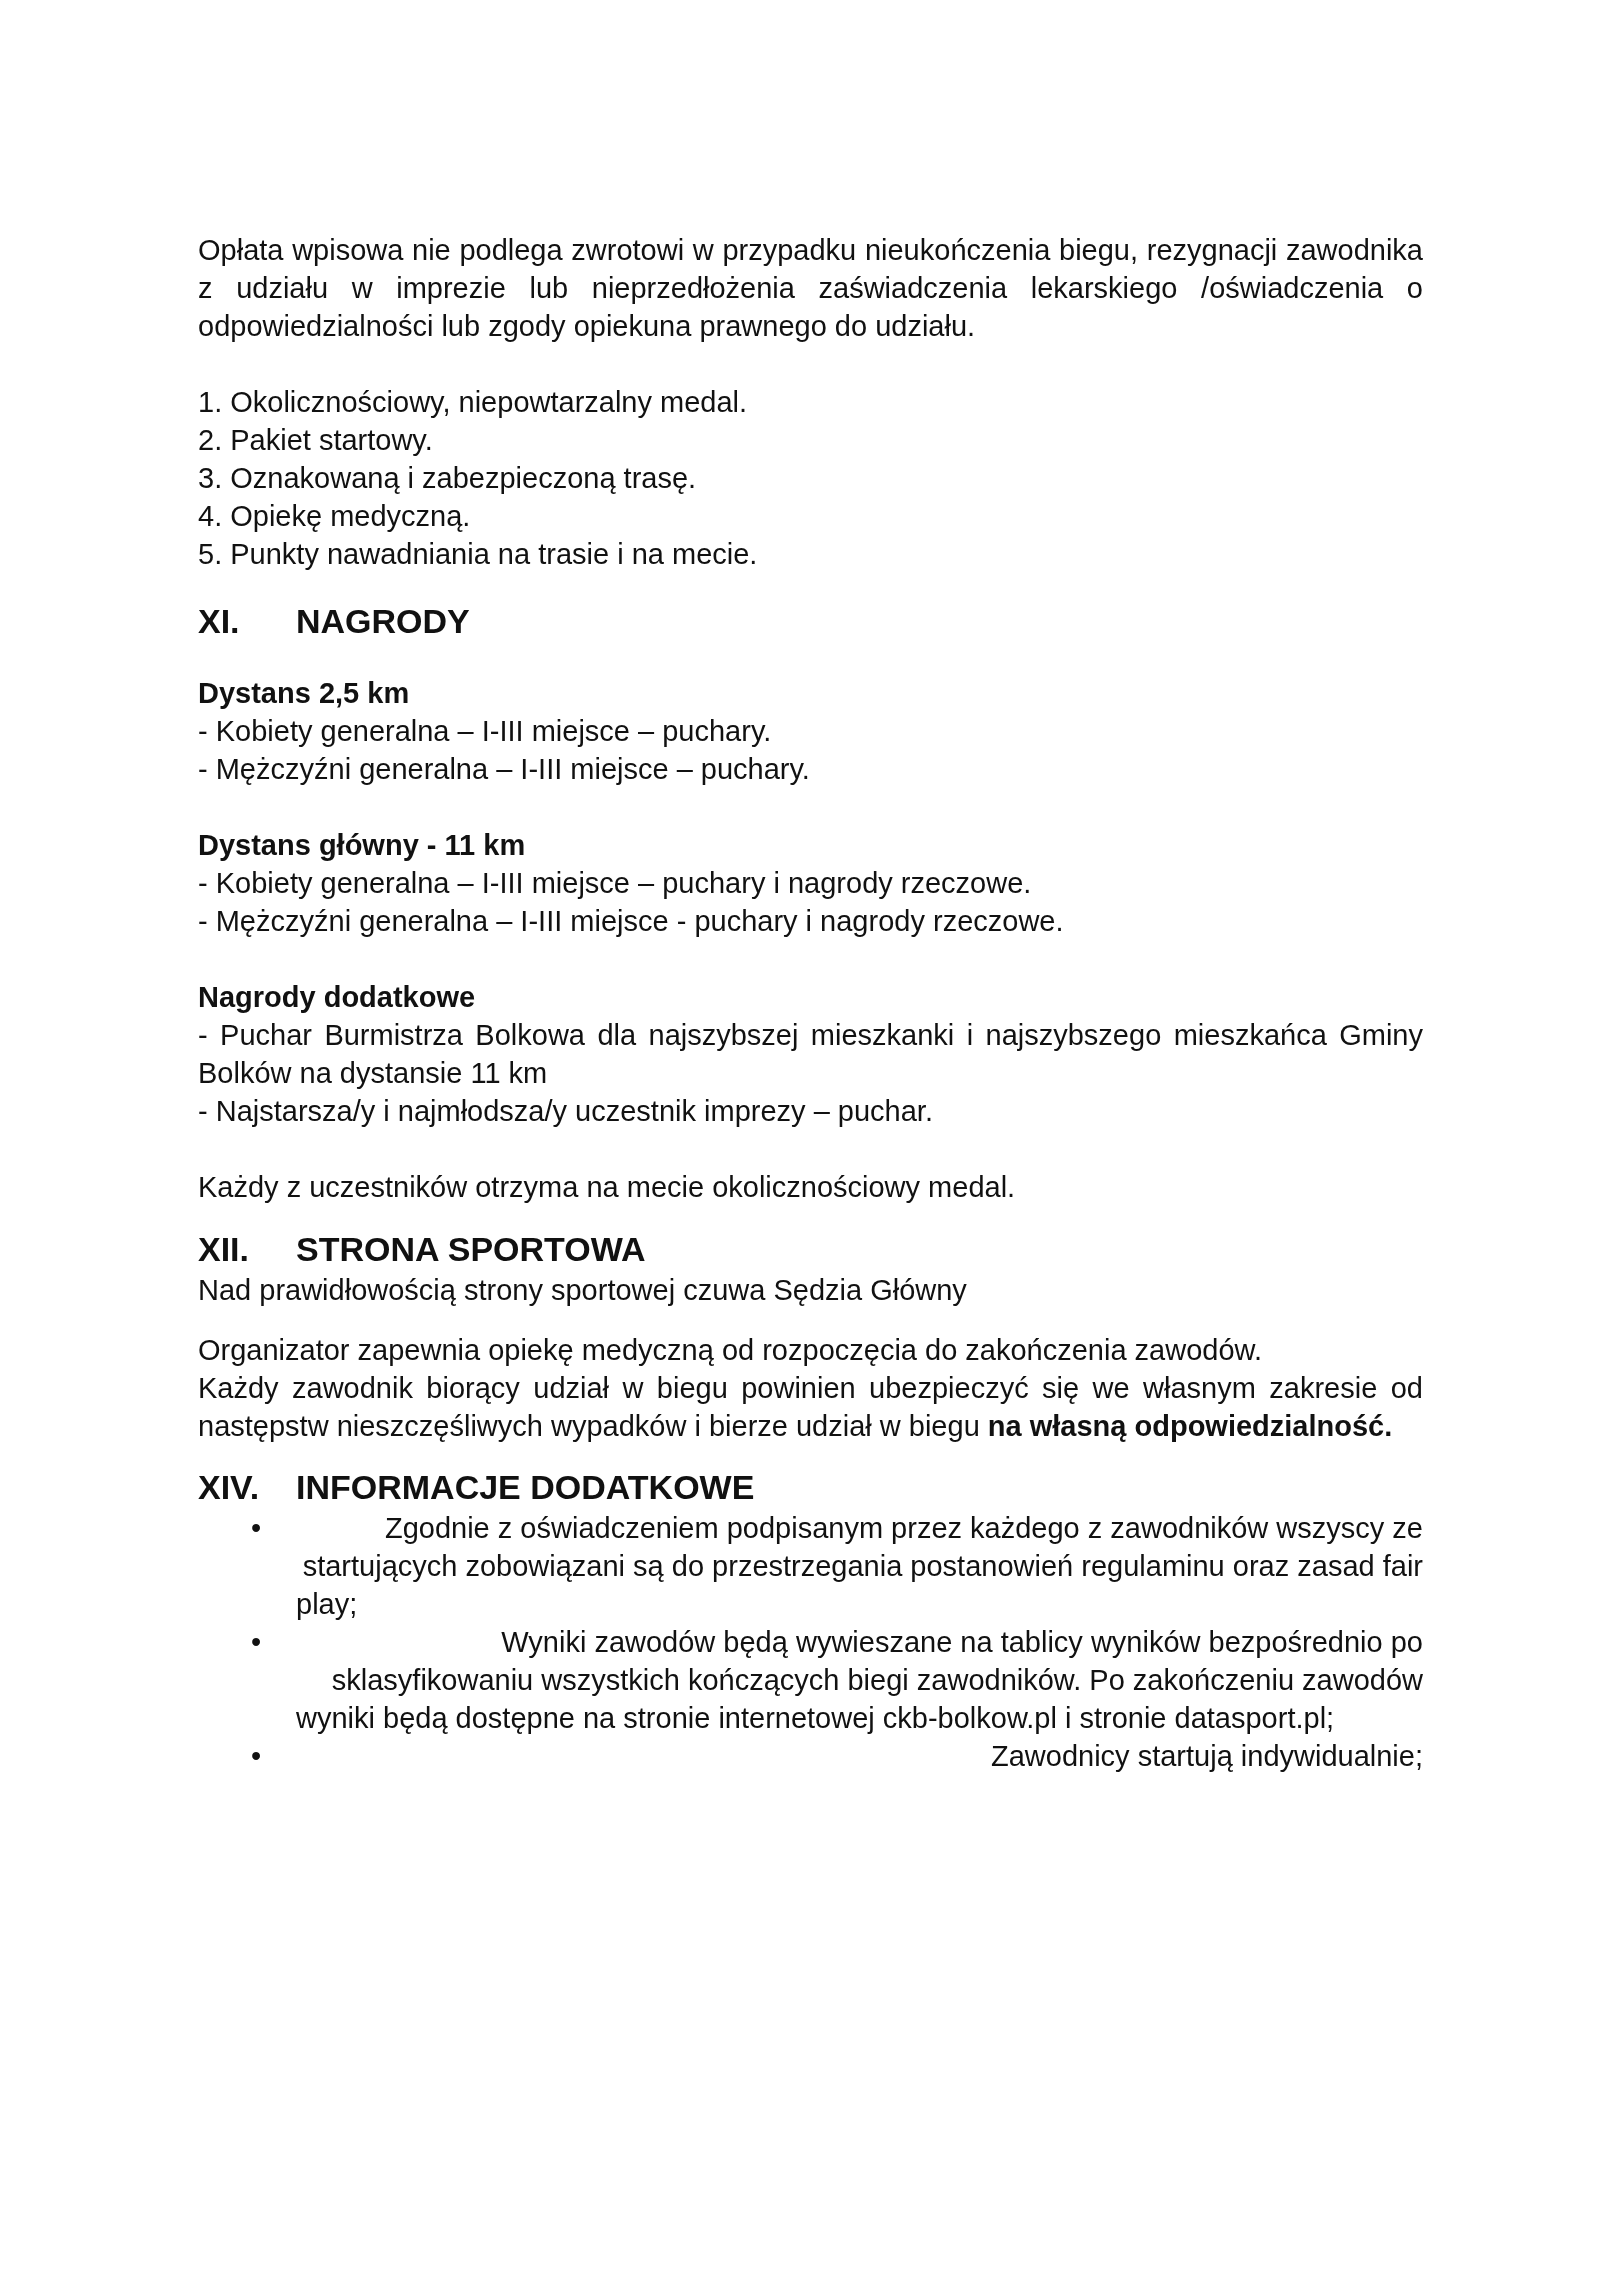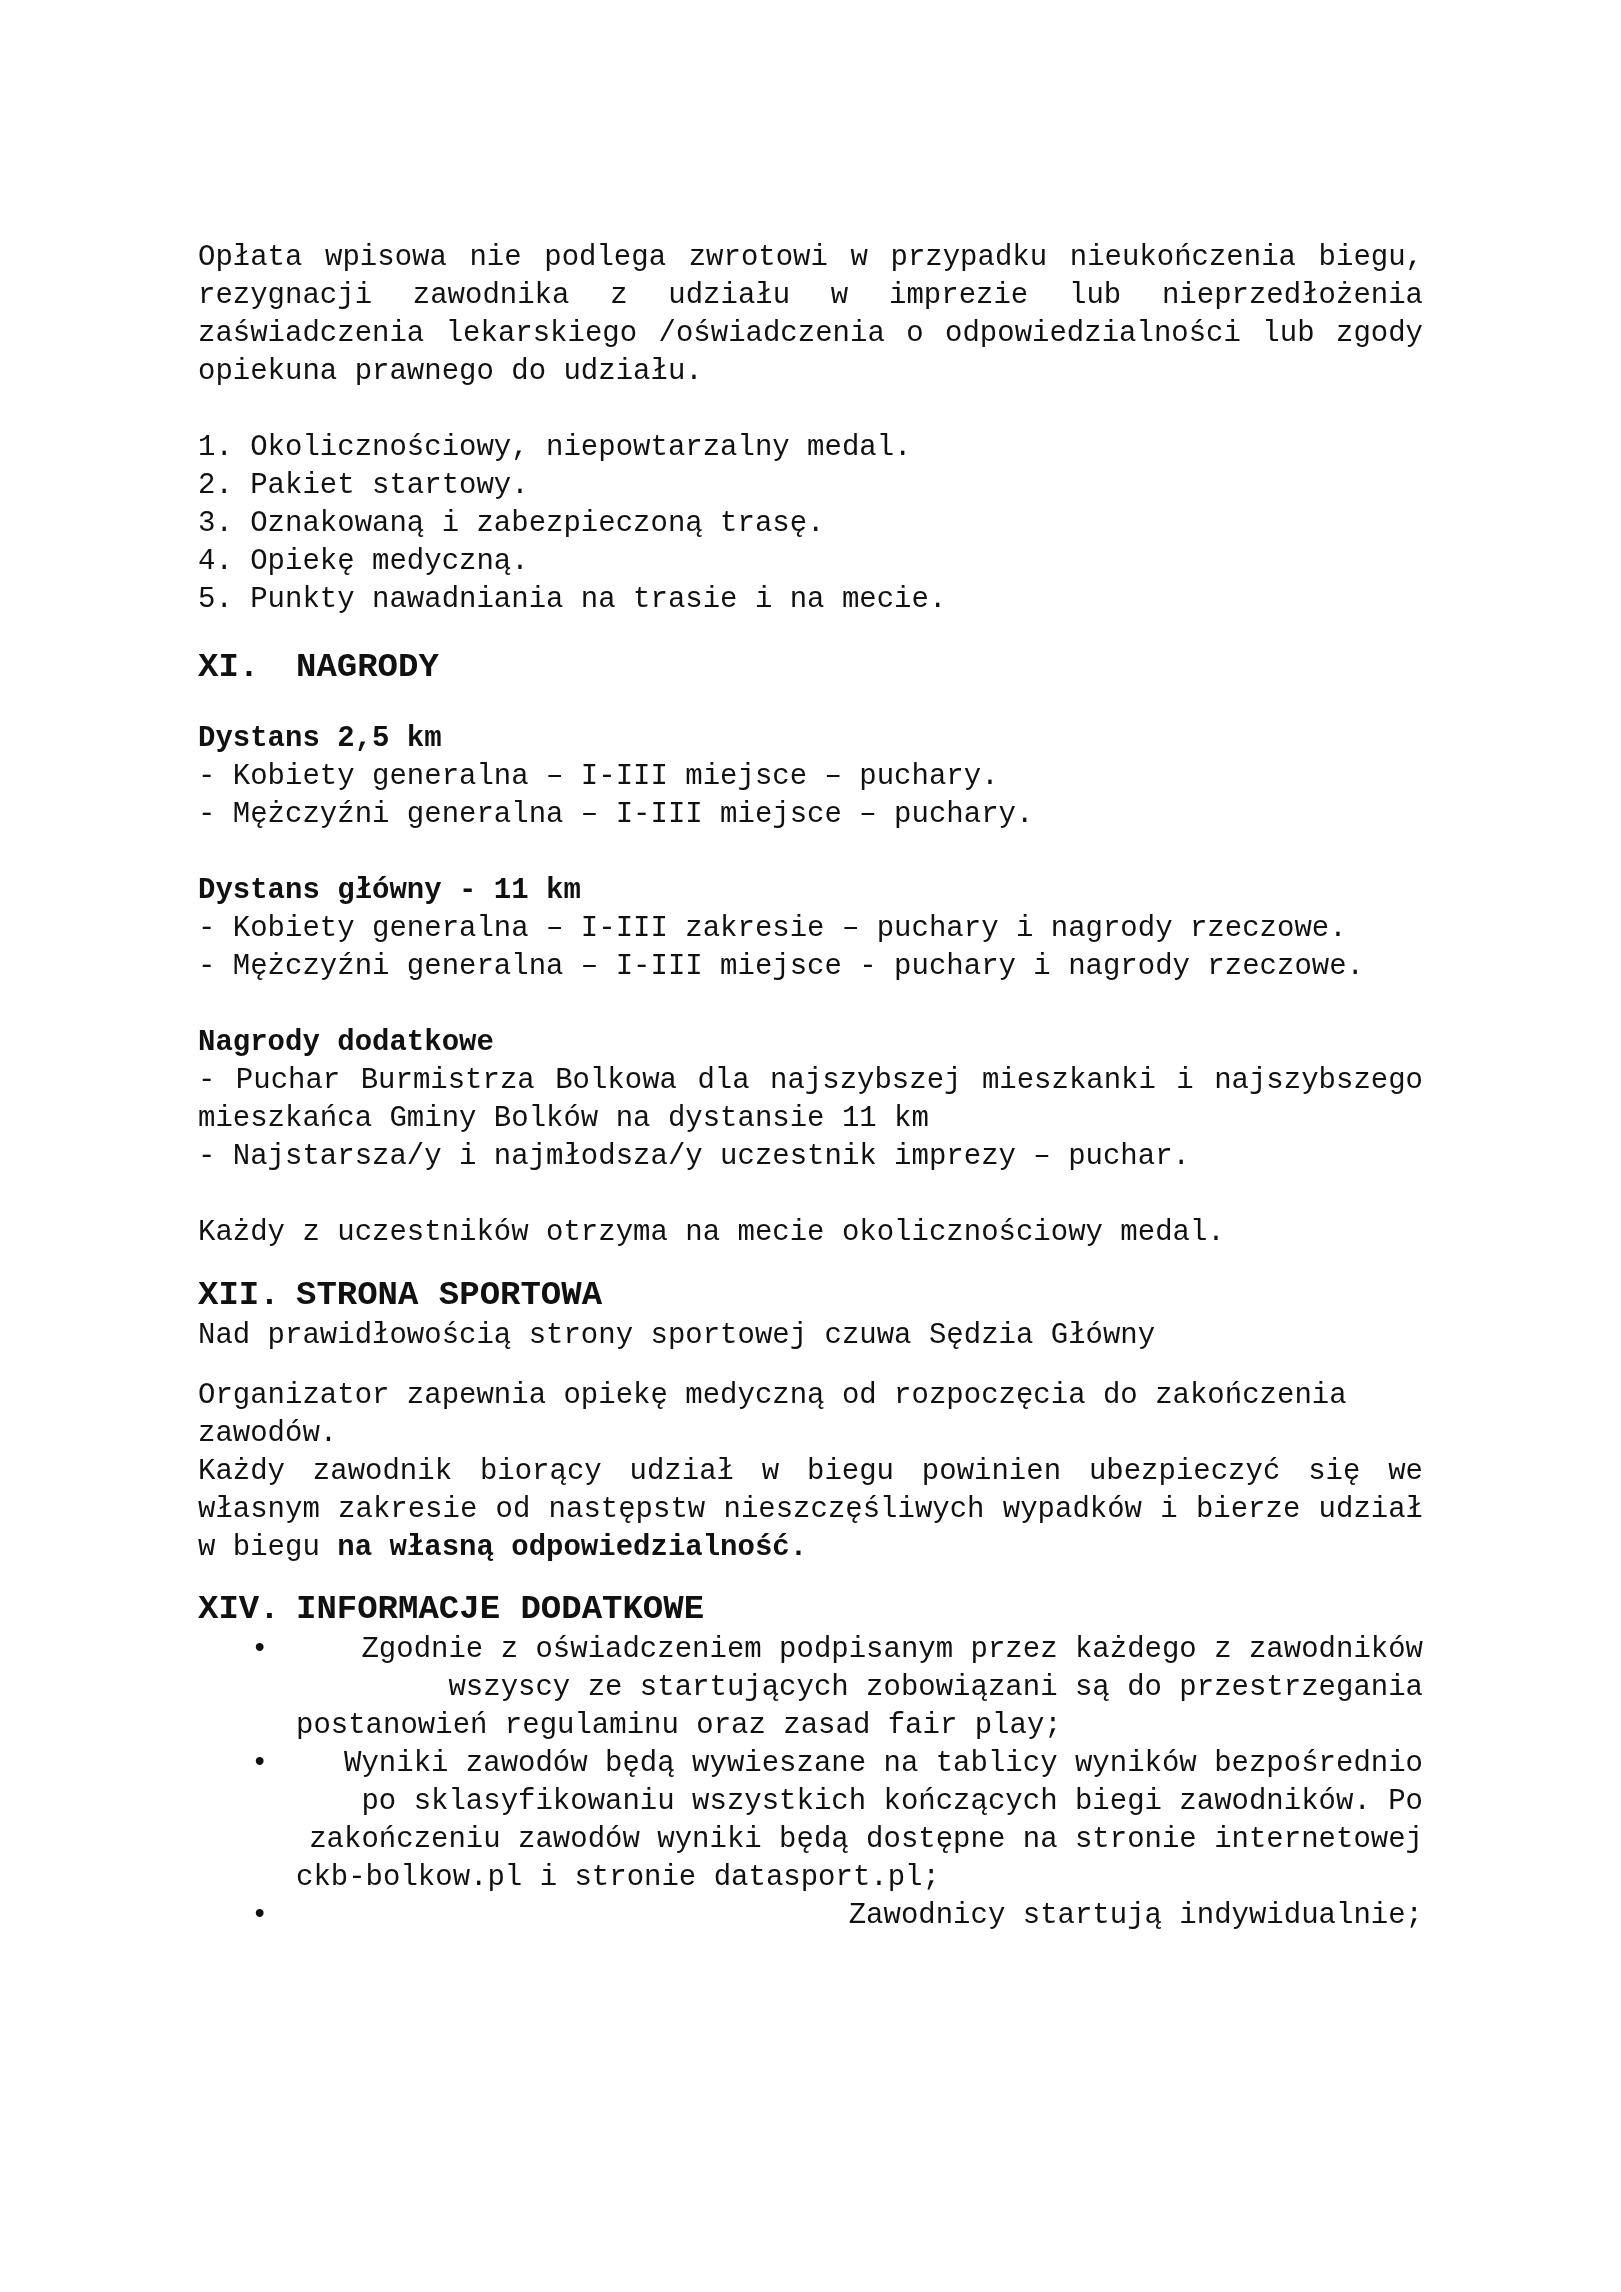--- a/index.html
+++ b/index.html
@@ -1,19 +1,19 @@
 <!DOCTYPE html>
 <html><head>
 <meta charset="utf-8">
 <style>
   html, body { margin: 0; padding: 0; background: #ffffff; }
   body { width: 1621px; height: 2293px; position: relative; overflow: hidden; }
   .page {
-    position: absolute; left: 198px; top: 239px; width: 1225px;
-    font-family: Liberation Mono, monospace;
+    position: absolute; left: 198px; top: 231px; width: 1225px;
+    font-family: Liberation Sans, sans-serif;
     font-size: 29px; line-height: 38px; color: #111111;
   }
   p { margin: 0; }
   .justify-last { text-align: justify; text-align-last: left; }
   .gap { height: 38px; }
   .b { font-weight: bold; }
   .h {
     font-weight: bold; font-size: 34px; line-height: 43px;
     display: flex; margin: 0;
   }
@@ -45,21 +45,21 @@
       <span>NAGRODY</span>
     </h2>
   <div style="height:31px"></div>
 
   <p class="sub">Dystans 2,5 km</p>
   <p>- Kobiety generalna – I-III miejsce – puchary.</p>
   <p>- Mężczyźni generalna – I-III miejsce – puchary.</p>
   <div class="gap"></div>
 
   <p class="sub">Dystans główny - 11 km</p>
-  <p>- Kobiety generalna – I-III zakresie – puchary  i nagrody rzeczowe.</p>
+  <p>- Kobiety generalna – I-III miejsce – puchary  i nagrody rzeczowe.</p>
   <p>- Mężczyźni generalna – I-III miejsce - puchary i nagrody rzeczowe.</p>
   <div class="gap"></div>
 
   <p class="sub">Nagrody dodatkowe</p>
   <p class="justify-last">- Puchar Burmistrza Bolkowa dla najszybszej mieszkanki i najszybszego mieszkańca Gminy Bolków na dystansie 11 km</p>
   <p>- Najstarsza/y i najmłodsza/y uczestnik imprezy – puchar.</p>
   <div class="gap"></div>
 
   <p>Każdy z uczestników otrzyma na mecie okolicznościowy medal.</p>
 

